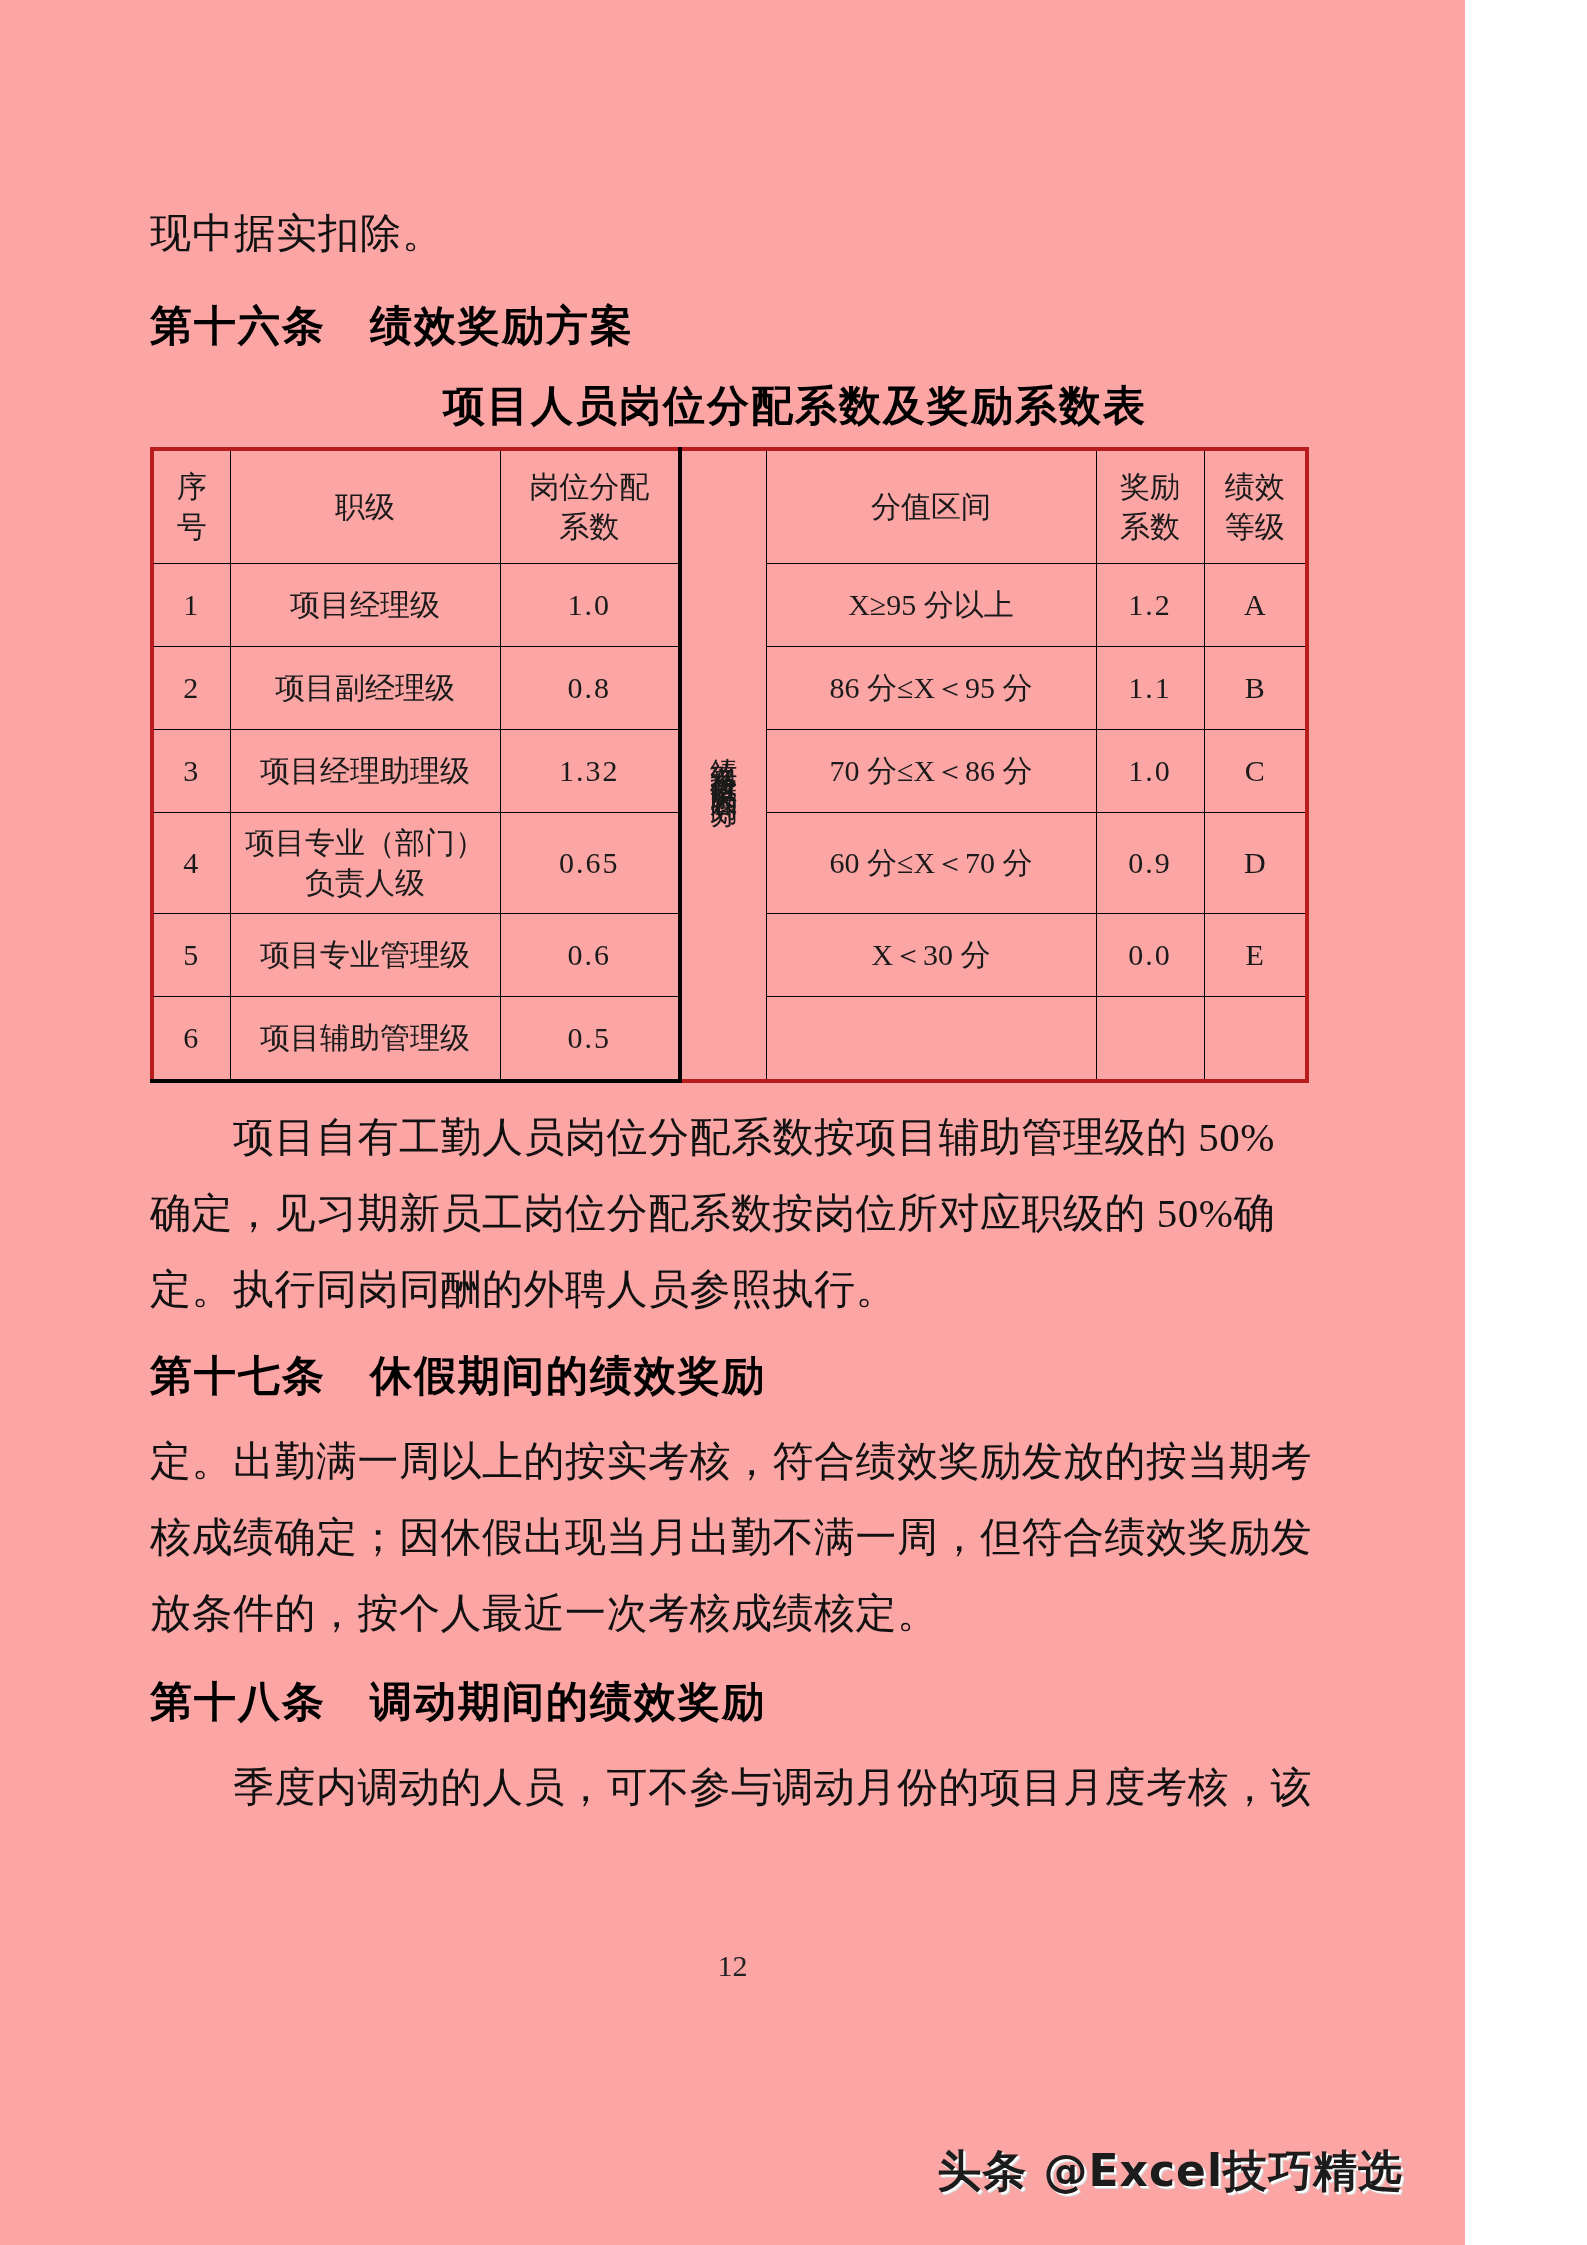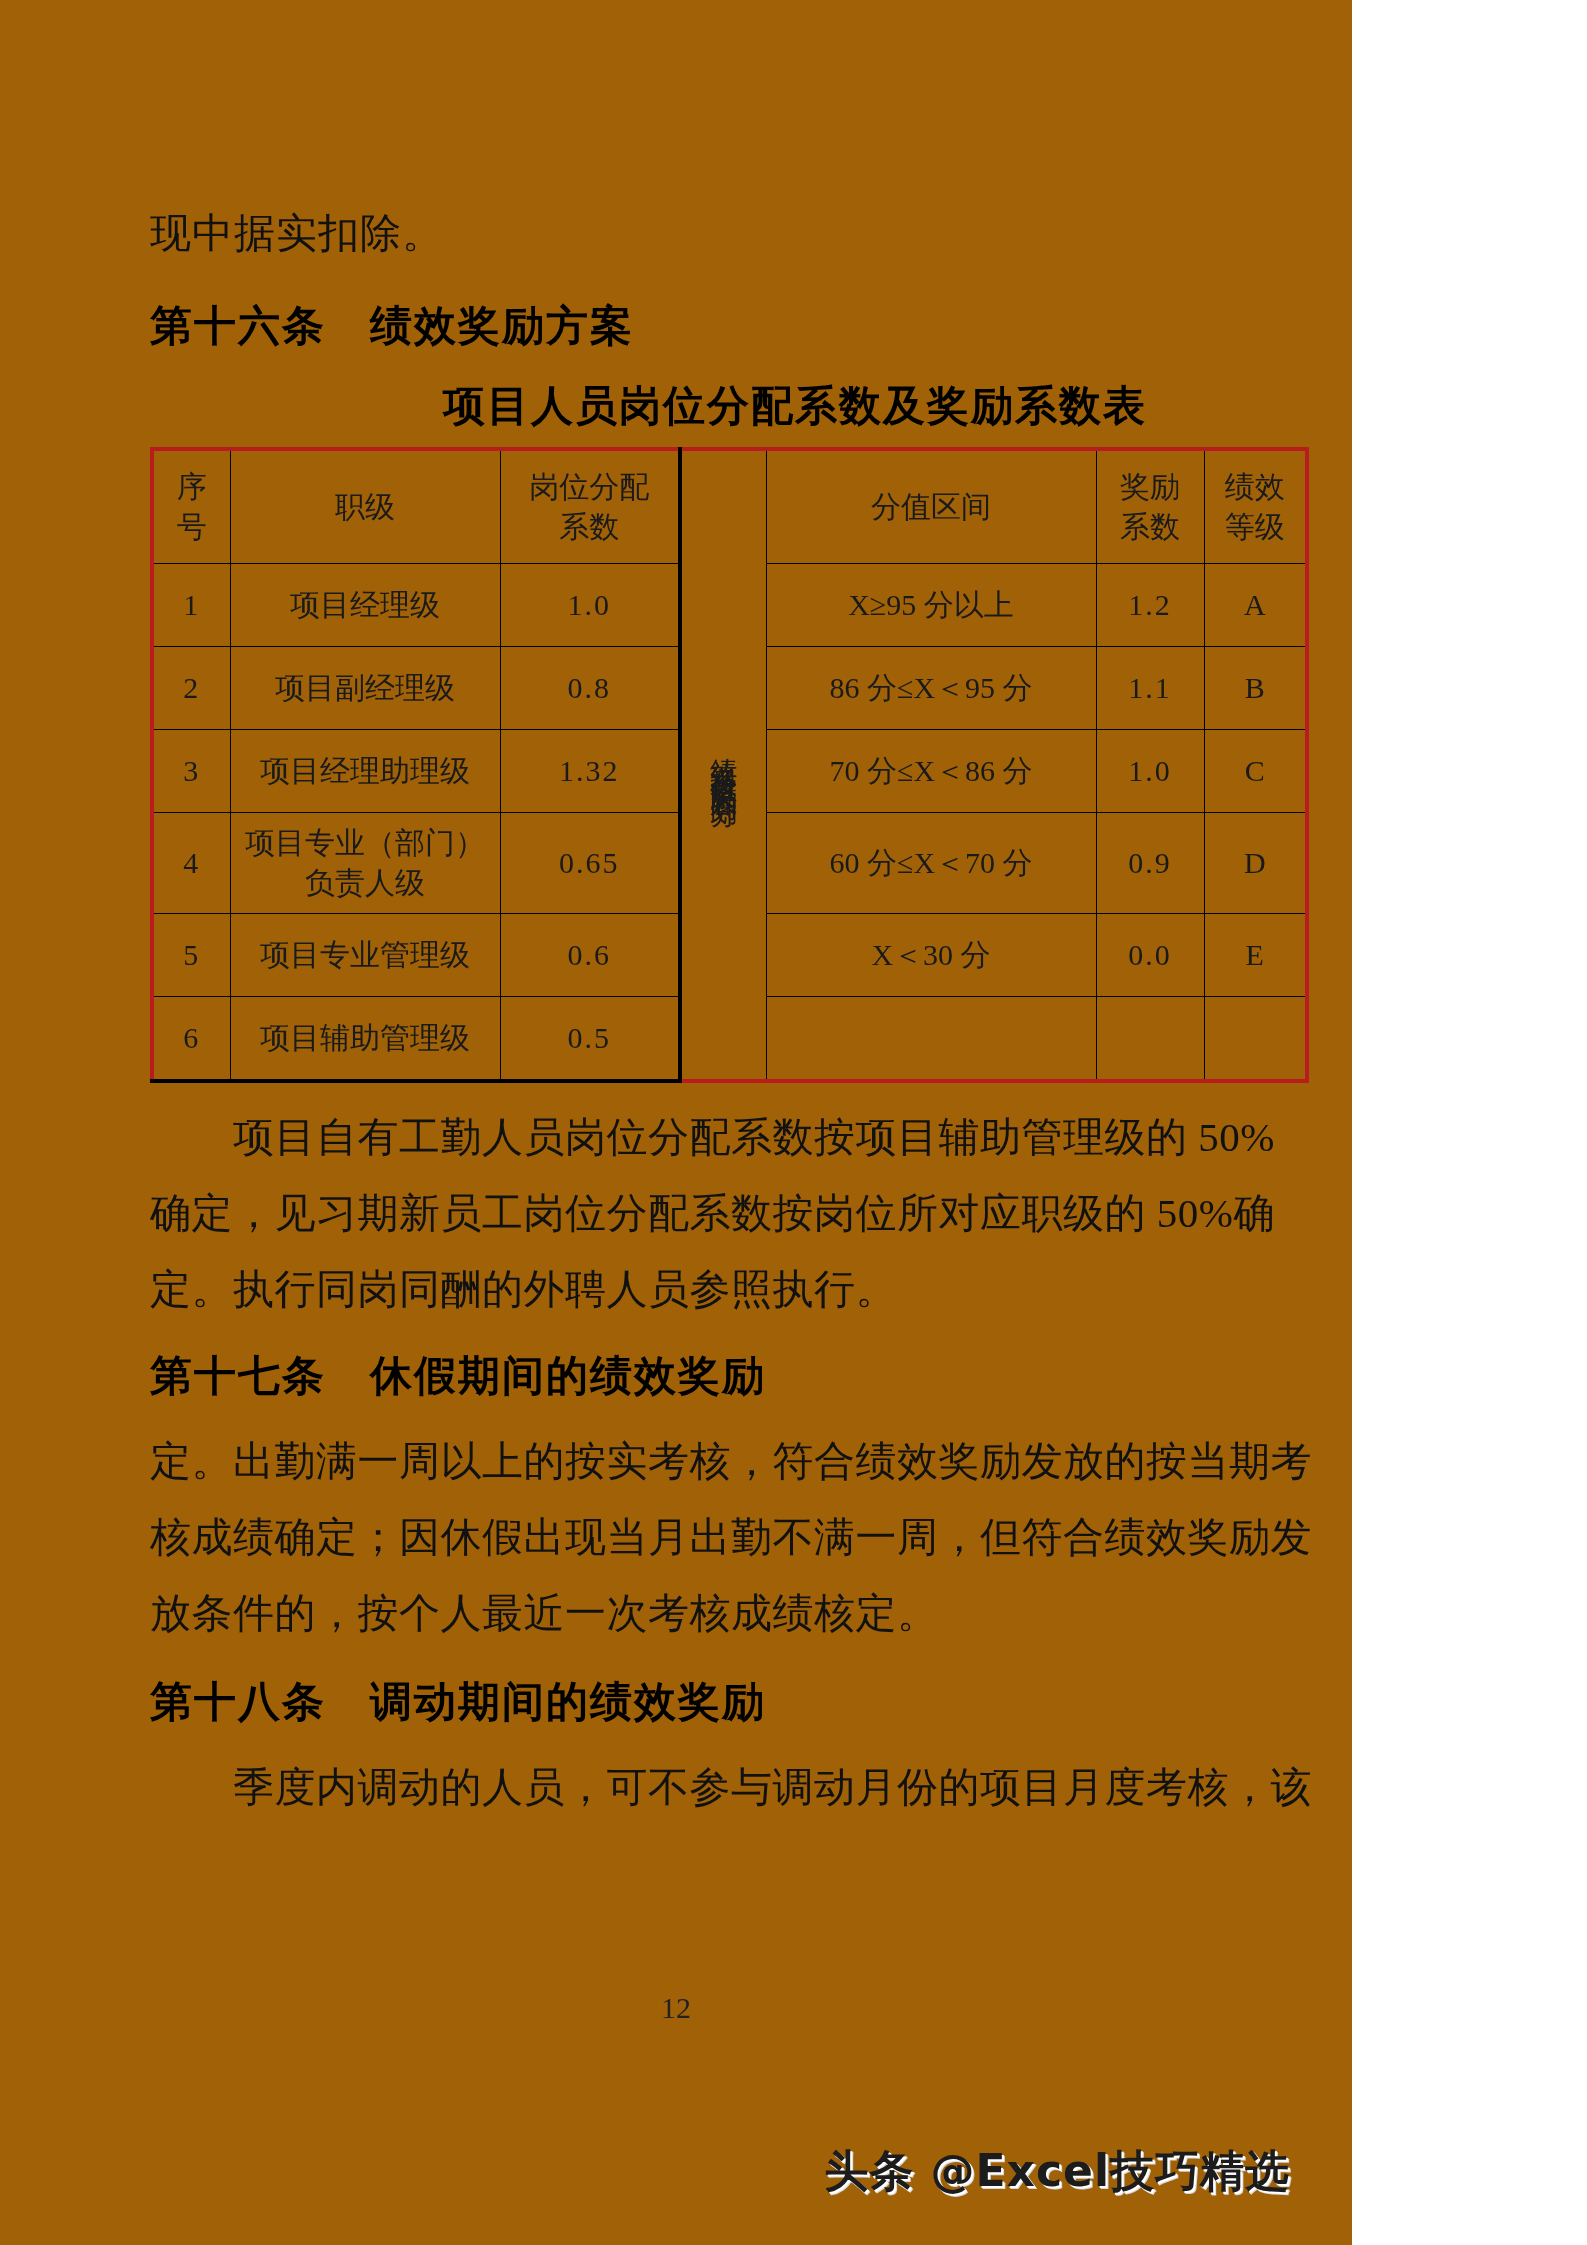--- a/index.html
+++ b/index.html
@@ -6,23 +6,23 @@
     margin: 0;
     padding: 0;
     background: #ffffff;
   }
   body {
     font-family: "Liberation Serif", "DejaVu Serif", serif;
     color: #000000;
   }
   .page {
     position: relative;
-    width: 1352px;
+    width: 1465px;
     height: 2245px;
-    background: #a16207;
+    background: #fca5a5;
     box-sizing: border-box;
     overflow: hidden;
   }
   .content {
     position: absolute;
     left: 150px;
     top: 0;
     width: 1290px;
   }
 
@@ -109,21 +109,21 @@
     display: inline-block;
   }
   .two-line { line-height: 38px; }
   .num { font-family: "Liberation Serif", serif; letter-spacing: 2px; }
 
   
   .page-number {
     position: absolute;
     left: 0;
     right: 0;
-    top: 1991px;
+    top: 1949px;
     text-align: center;
     font-size: 30px;
     color: #222;
   }
   .watermark {
     position: absolute;
     right: 62px;
     top: 2142px;
     font-family: "DejaVu Sans", "Liberation Sans", sans-serif;
     font-size: 44px;

